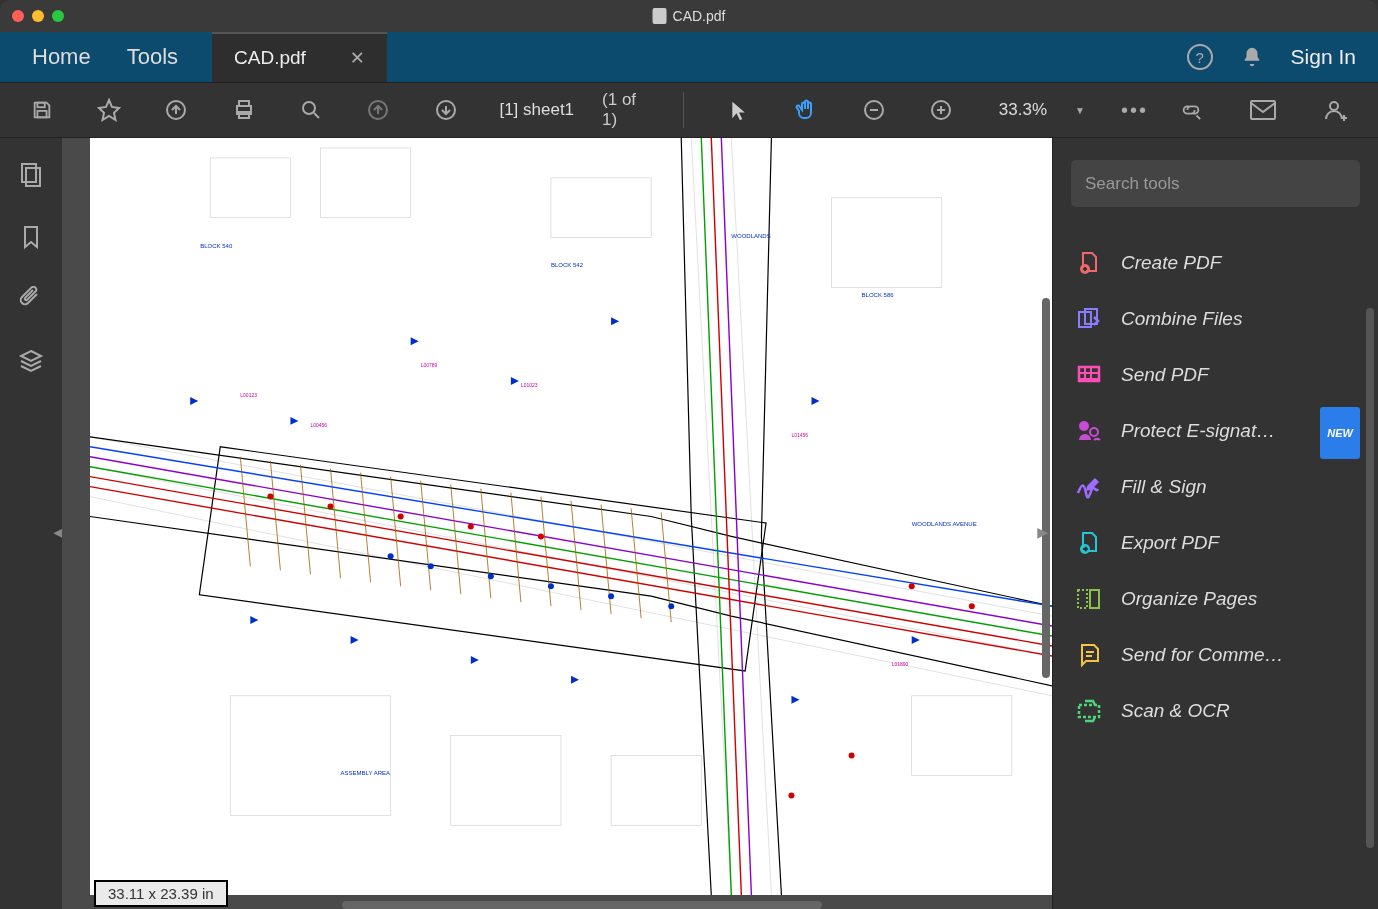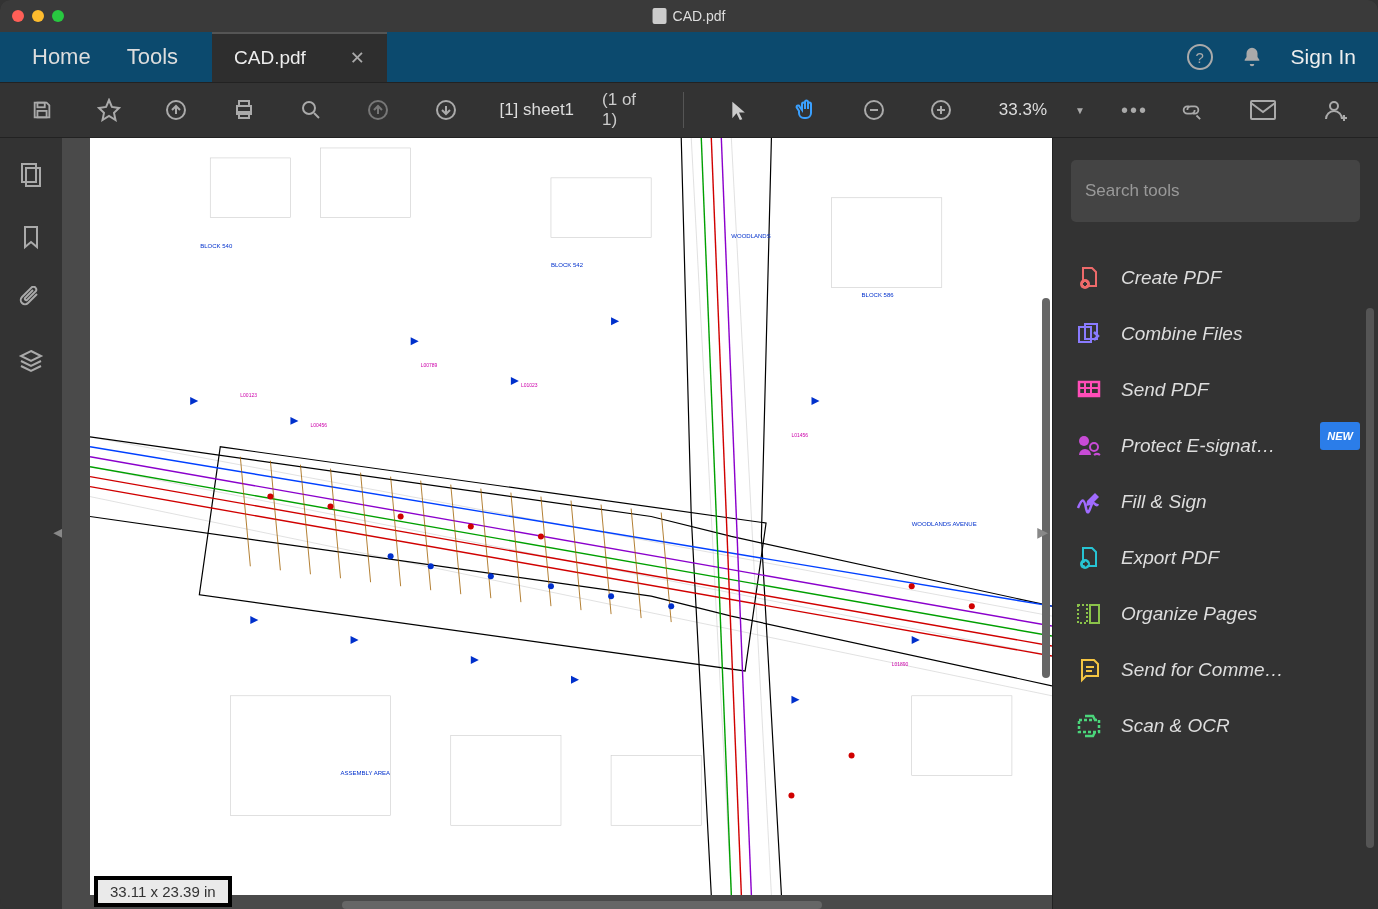--- a/index.html
+++ b/index.html
@@ -40,35 +40,35 @@
   
   .main { display: flex; height: calc(100% - 138px); }
   .leftside { width: 62px; background: #333; display: flex; flex-direction: column; align-items: center; padding-top: 24px; gap: 36px; position: relative; }
   .leftside .collapse { position: absolute; right: -2px; top: 50%; color: #888; font-size: 14px; cursor: pointer; }
   
   .content { flex: 1; background: #4a4a4a; position: relative; overflow: hidden; }
   .page { position: absolute; top: 0; left: 28px; right: 0; bottom: 14px; background: #fff; overflow: hidden; }
   
   .cad { position: absolute; inset: 0; }
   .cad svg { width: 100%; height: 100%; }
-  .footer-dim { position: absolute; bottom: 2px; left: 32px; background: #eaeaea; border: 4px solid #000000; padding: 3px 12px; font-size: 15px; color: #333; }
+  .footer-dim { position: absolute; bottom: 2px; left: 32px; background: #eaeaea; border: 2px solid #000000; padding: 3px 12px; font-size: 15px; color: #333; }
   .hscroll { position: absolute; bottom: 0; left: 280px; width: 480px; height: 8px; background: #666; border-radius: 4px; }
   .vscroll { position: absolute; right: 2px; top: 160px; width: 8px; height: 380px; background: #666; border-radius: 4px; }
   .right-collapse { position: absolute; right: 4px; top: 50%; color: #888; font-size: 14px; cursor: pointer; z-index: 5; }
   
   .rightpanel { width: 326px; background: #333; display: flex; flex-direction: column; border-left: 1px solid #222; }
-  .search-box { margin: 22px 18px 14px 18px; height: 62px; background: #444; border-radius: 5px; display: flex; align-items: center; padding: 0 14px; }
+  .search-box { margin: 22px 18px 14px 18px; height: 47px; background: #444; border-radius: 5px; display: flex; align-items: center; padding: 0 14px; }
   .search-box input { background: transparent; border: none; outline: none; color: #ccc; font-size: 17px; flex: 1; }
   .search-box input::placeholder { color: #999; }
   
   .tools-list { flex: 1; overflow-y: auto; padding: 14px 0; font-style: italic; }
   .tool-item { display: flex; align-items: center; padding: 14px 22px; gap: 18px; cursor: pointer; position: relative; }
   .tool-icon { width: 28px; height: 28px; display: flex; align-items: center; justify-content: center; }
   .tool-label { font-size: 19px; color: #ddd; white-space: nowrap; overflow: hidden; text-overflow: ellipsis; flex: 1; }
-  .new-badge { position: absolute; top: 4px; right: 18px; background: #2b7de9; color: #fff; font-size: 11px; font-weight: 600; padding: 8px 7px; border-radius: 3px; }
+  .new-badge { position: absolute; top: 4px; right: 18px; background: #2b7de9; color: #fff; font-size: 11px; font-weight: 600; padding: 20px 7px; border-radius: 3px; }
   .rp-scroll { position: absolute; right: 4px; top: 170px; width: 8px; height: 540px; background: #555; border-radius: 4px; }
   
   svg { display: block; }
 </style>
 </head>
 <body>
 
 <div class="titlebar">
   <div class="traffic">
     <span class="tl-red"></span>

